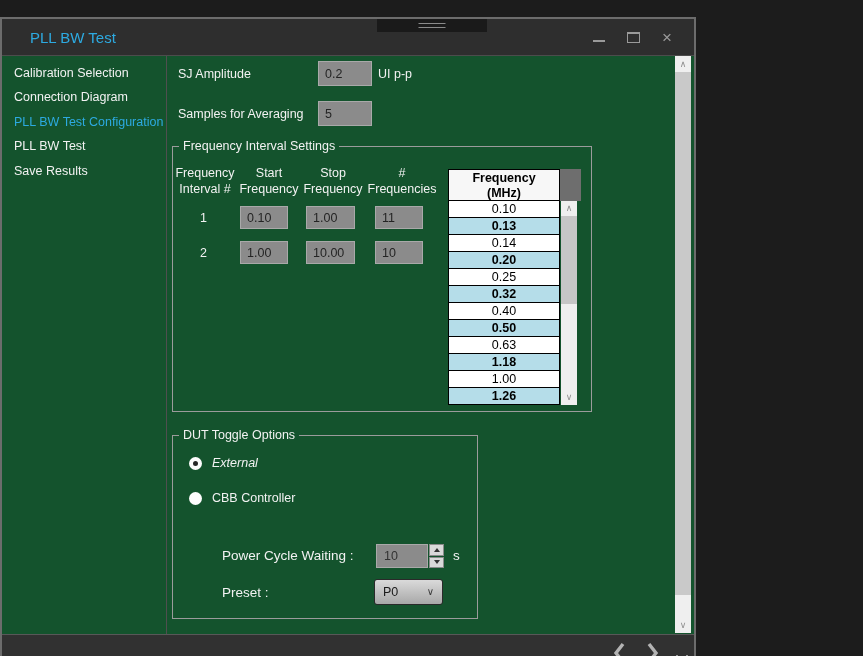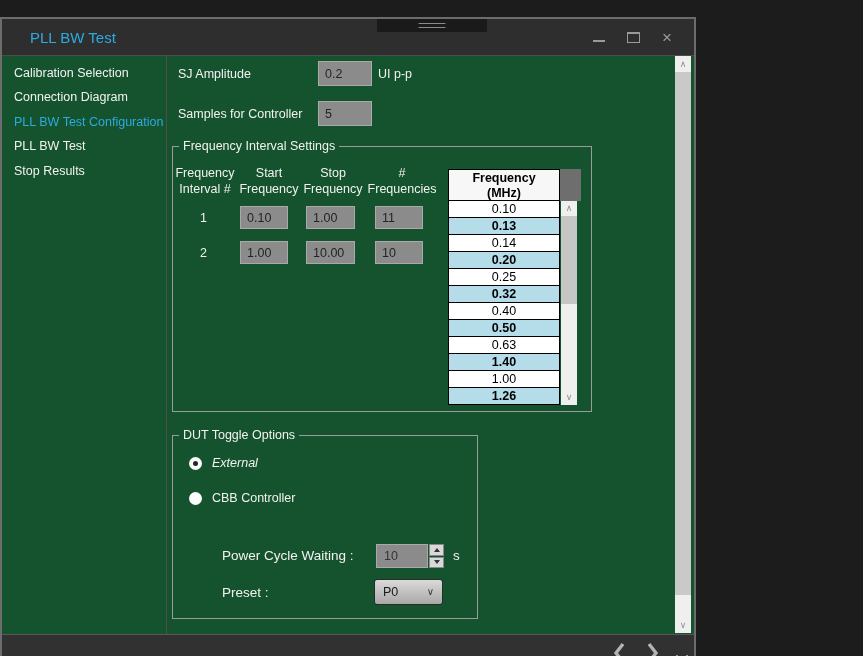--- a/index.html
+++ b/index.html
@@ -125,29 +125,29 @@
         <span class="close-glyph">×</span>
       </div>
     </div>
   </div>
 
   <div class="sidebar">
     <div class="side-item" style="top:10px">Calibration Selection</div>
     <div class="side-item" style="top:34px">Connection Diagram</div>
     <div class="side-item active" style="top:59px">PLL BW Test Configuration</div>
     <div class="side-item" style="top:83px">PLL BW Test</div>
-    <div class="side-item" style="top:108px">Stop Results</div>
+    <div class="side-item" style="top:108px">Save Results</div>
   </div>
   <div class="sidebar-divider"></div>
 
   <div class="label" style="left:178px; top:50px;">SJ Amplitude</div>
   <input class="gray-input" style="left: 318px; top: 44px; width: 54px; height: 25px;" readonly="" value="0.2">
   <div class="label" style="left:378px; top:50px;">UI p-p</div>
 
-  <div class="label" style="left:178px; top:90px;">Samples for Controller</div>
+  <div class="label" style="left:178px; top:90px;">Samples for Averaging</div>
   <input class="gray-input" style="left: 318px; top: 84px; width: 54px; height: 25px;" readonly="" value="5">
 
   <fieldset class="gbox" style="left:172px; top:122px; width:420px; height:273px;">
     <legend>Frequency Interval Settings</legend>
   </fieldset>
 
   <div class="col-head" style="left:174px; top:148px; width:62px;">
     <div>Frequency</div>
       <div>Interval #</div>
   </div>
@@ -182,21 +182,21 @@
     <div class="ftable-corner"></div>
     <div class="frow odd" style="top:32px">0.10</div>
     <div class="frow even" style="top:49px">0.13</div>
     <div class="frow odd" style="top:66px">0.14</div>
     <div class="frow even" style="top:83px">0.20</div>
     <div class="frow odd" style="top:100px">0.25</div>
     <div class="frow even" style="top:117px">0.32</div>
     <div class="frow odd" style="top:134px">0.40</div>
     <div class="frow even" style="top:151px">0.50</div>
     <div class="frow odd" style="top:168px">0.63</div>
-    <div class="frow even" style="top:185px">1.40</div>
+    <div class="frow even" style="top:185px">1.18</div>
     <div class="frow odd" style="top:202px">1.00</div>
     <div class="frow even" style="top:219px">1.26</div>
     <div class="fscroll">
       <div class="sb-btn sb-up">∧</div>
       <div class="sb-thumb"></div>
       <div class="sb-btn sb-down">∨</div>
     </div>
   </div>
 
   <fieldset class="gbox" style="left:172px; top:411px; width:306px; height:191px;">

